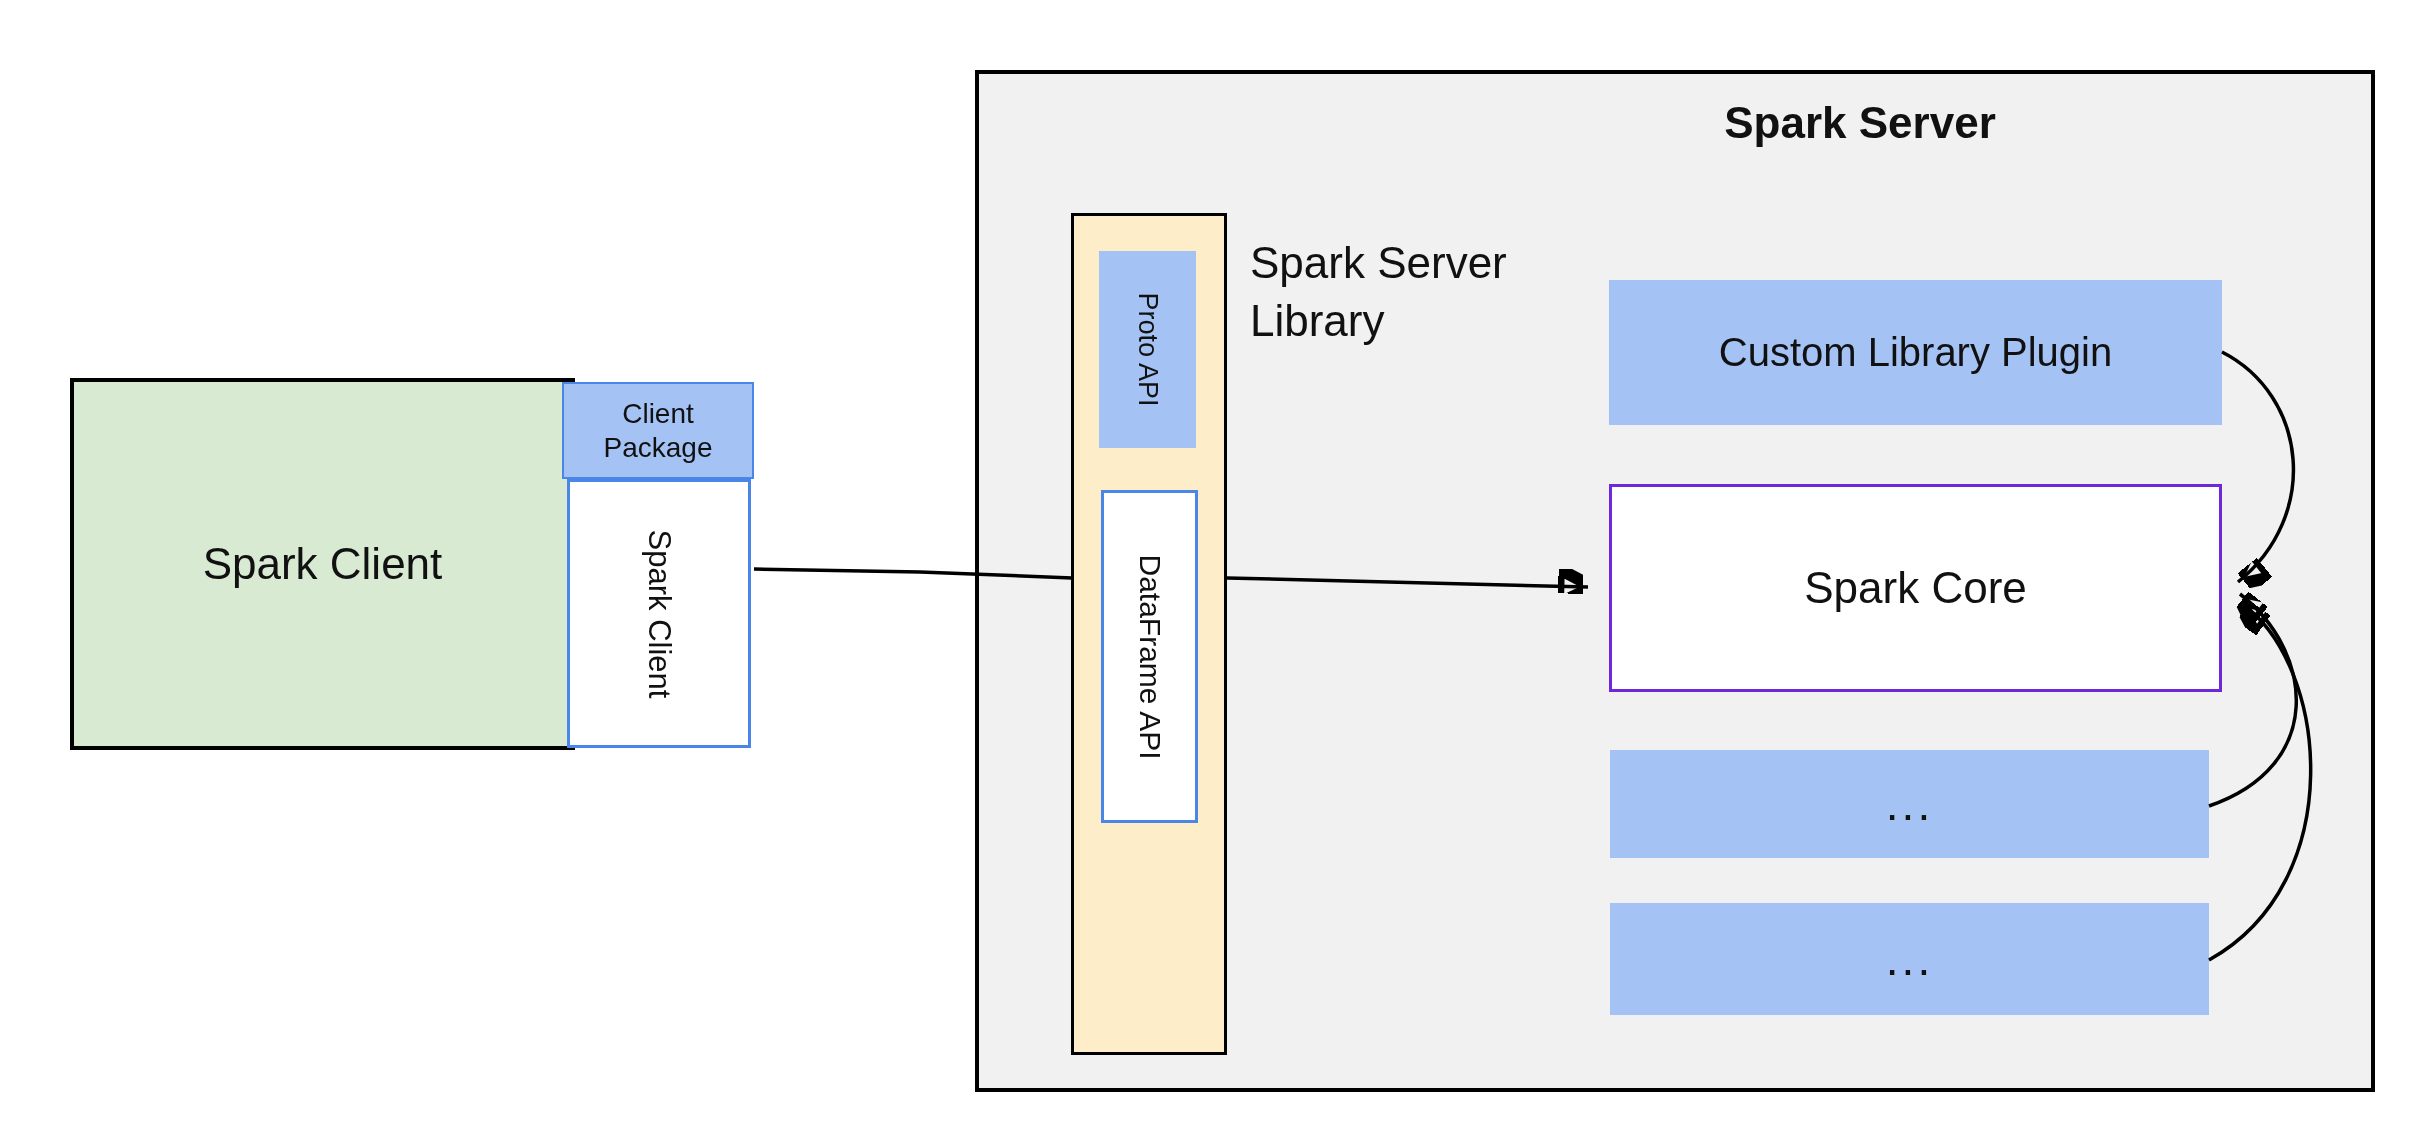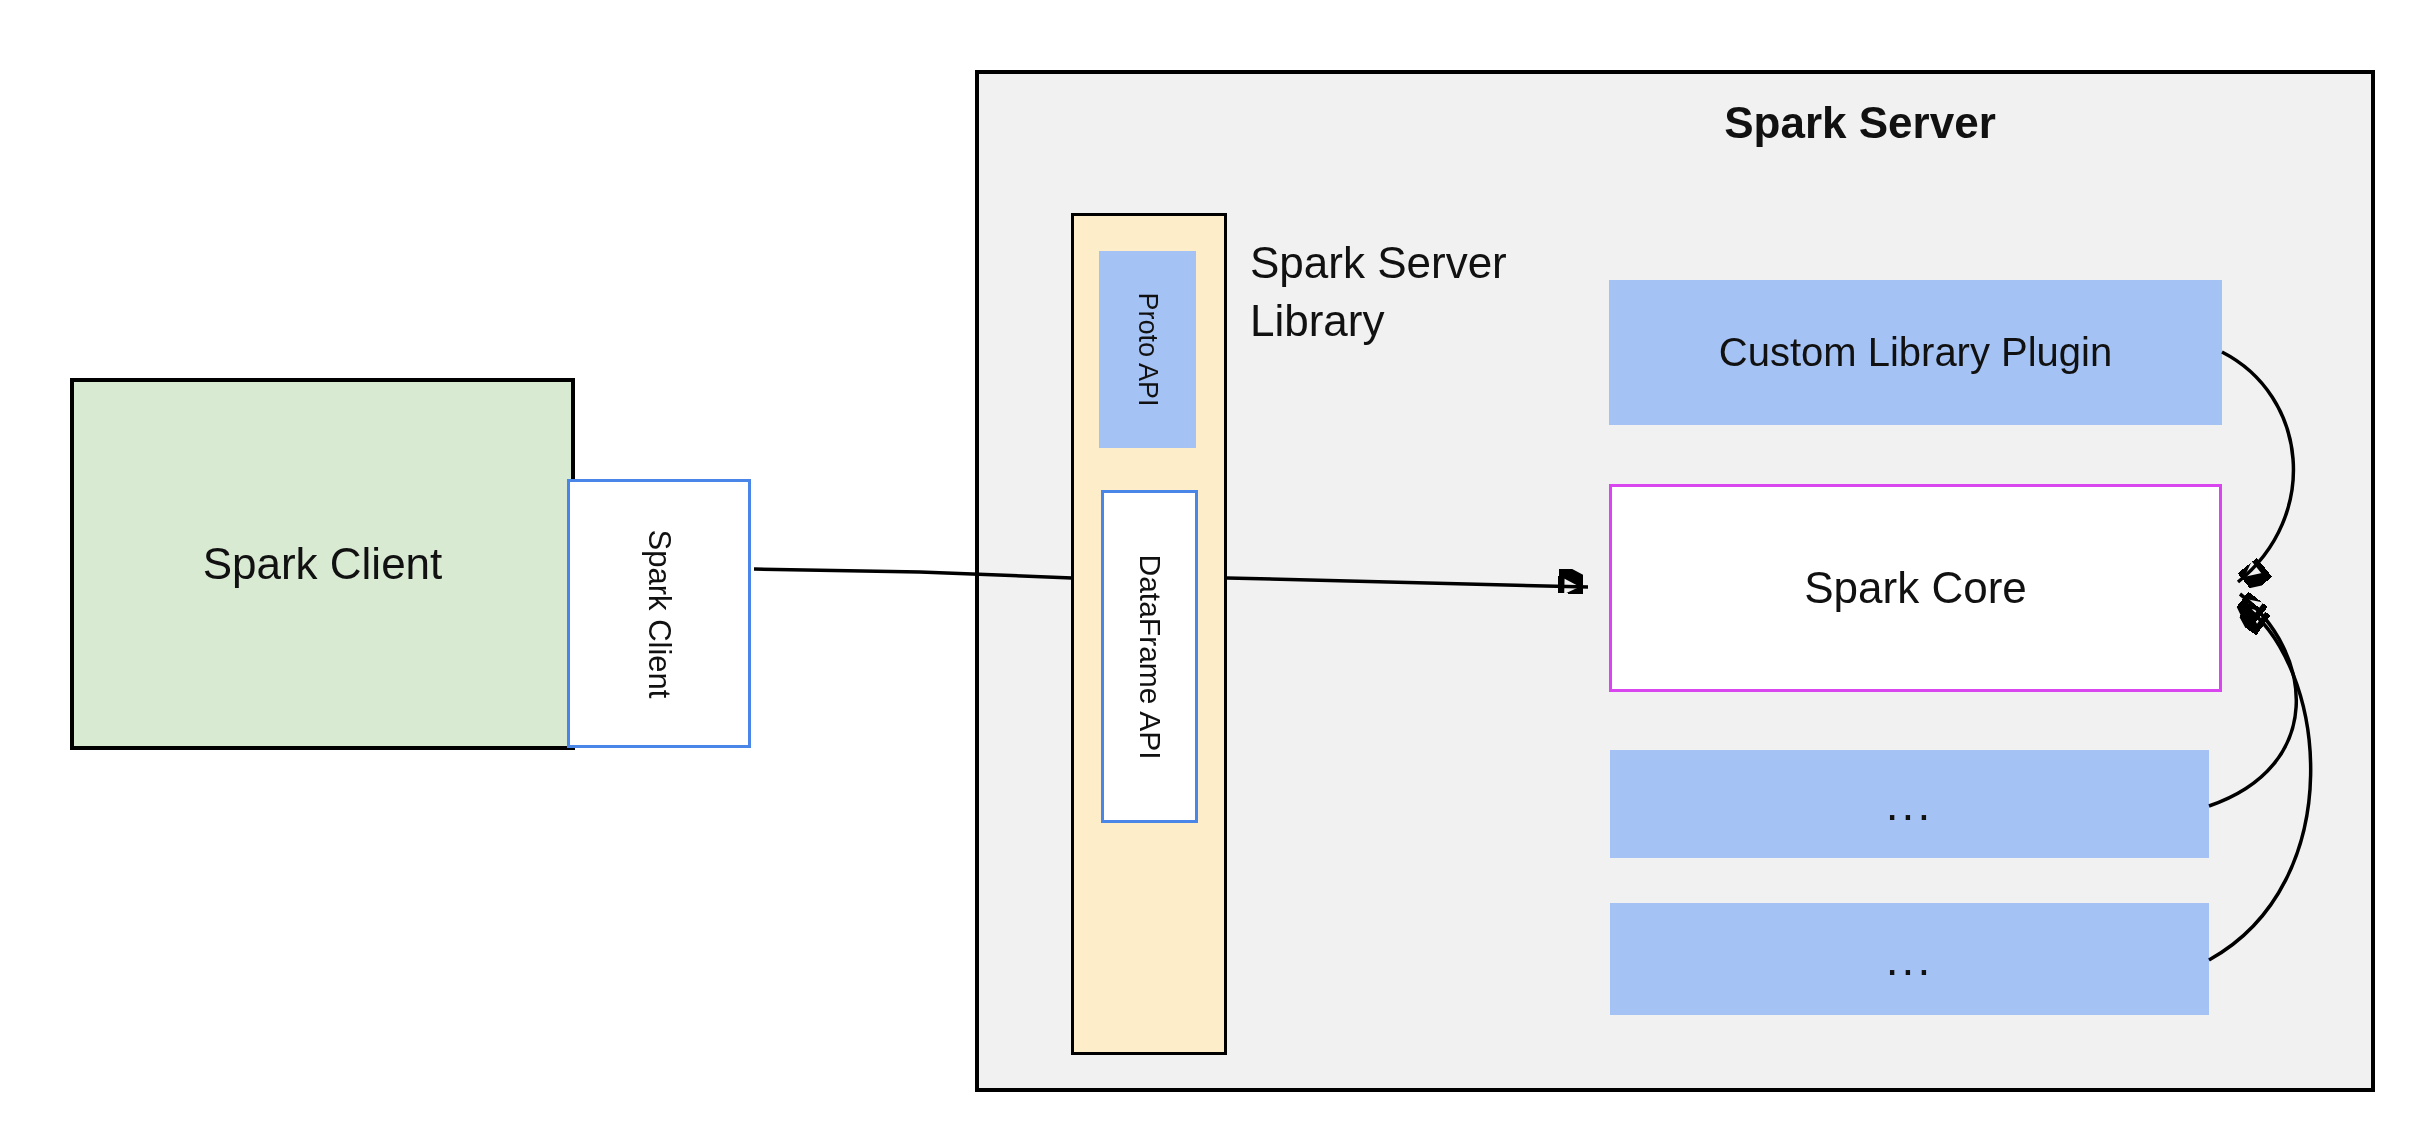--- a/index.html
+++ b/index.html
@@ -68,21 +68,21 @@
   .dataframe-api-box .vtext { font-size: 30px; }
 
   
   .plugin-box {
     left: 1609px; top: 280px; width: 613px; height: 145px;
     background: #a4c2f4;
   }
   .plugin-box .label { width: 100%; height: 100%; font-size: 40px; }
   .core-box {
     left: 1609px; top: 484px; width: 613px; height: 208px;
-    background: #ffffff; border: 3px solid #d946ef;
+    background: #ffffff; border: 3px solid #6d28d9;
   }
   .core-box .label { width: 100%; height: 100%; font-size: 44px; }
   .ellipsis-box-1 { left: 1610px; top: 750px; width: 599px; height: 108px; background: #a4c2f4; }
   .ellipsis-box-2 { left: 1610px; top: 903px; width: 599px; height: 112px; background: #a4c2f4; }
   .ellipsis-box-1 .label, .ellipsis-box-2 .label {
     width: 100%; height: 100%; font-size: 46px; letter-spacing: 3px;
   }
 
   
   #arrows-layer { position: absolute; left: 0; top: 0; pointer-events: none; }
@@ -94,20 +94,28 @@
 <div id="canvas">
 
   <div class="abs green-box">
     <div class="label center-flex">
       <div>
         <div>Spark Client</div>
       </div>
     </div>
   </div>
 
+  <div class="abs client-package-box">
+    <div class="label center-flex">
+      <div>
+        <div>Client</div>
+        <div>Package</div>
+      </div>
+    </div>
+  </div>
 
   <div class="abs spark-client-box center-flex">
     <span class="vtext">Spark Client</span>
   </div>
 
   <div class="abs server-container"></div>
 
 
   <div class="abs server-title">Spark Server</div>
 

